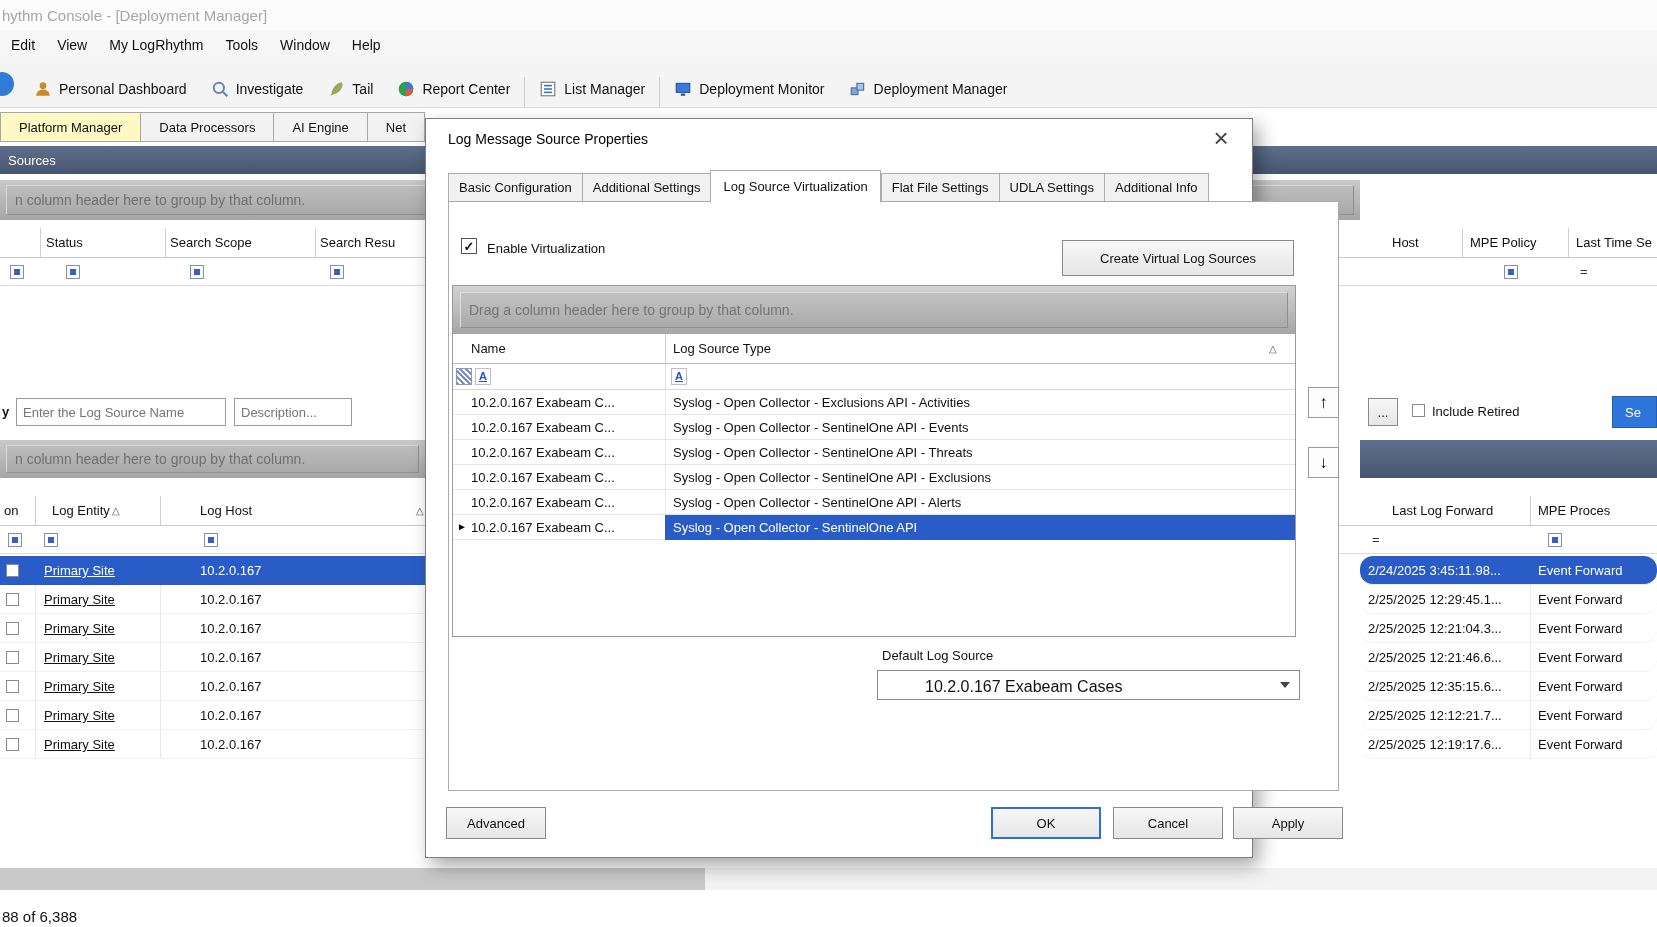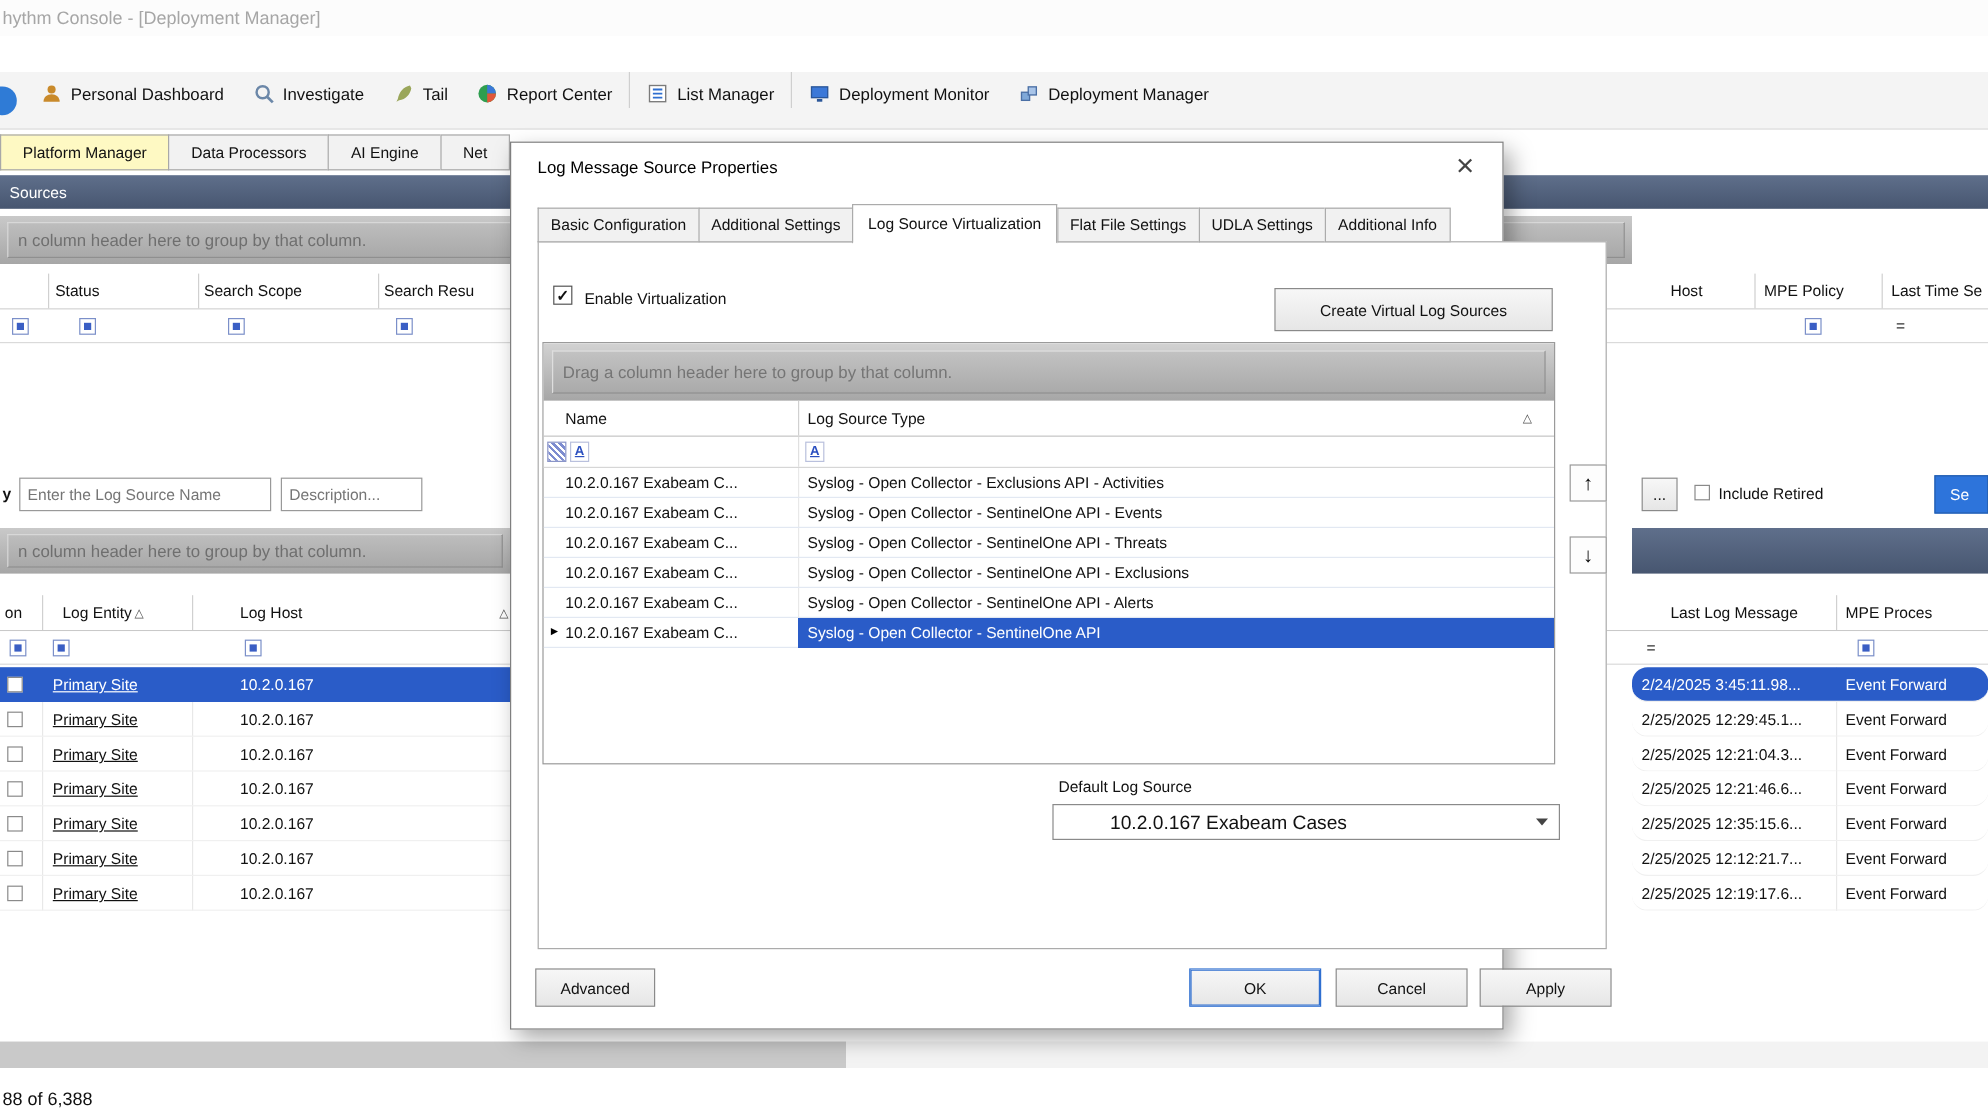--- a/index.html
+++ b/index.html
@@ -9,21 +9,21 @@
     overflow:hidden; font-family:"Liberation Sans", sans-serif; color:#111;
   }
 
   
   .titlebar { position:absolute; left:0; top:0; width:100%; height:30px; background:#fcfcfc;
               color:#a6a6a6; font-size:15px; padding:7px 0 0 2px; }
   .menubar { position:absolute; left:0; top:30px; width:100%; height:30px; background:#f6f6f6;
              display:flex; align-items:center; font-size:14px; }
   .menu-item { padding:0 11px; height:100%; display:flex; align-items:center; }
   .toolbar { position:absolute; left:0; top:60px; width:100%; height:48px; background:#f4f4f4;
-             border-bottom:1px solid #dcdcdc; display:flex; align-items:flex-start; font-size:14px; }
+             border-bottom:1px solid #dcdcdc; display:flex; align-items:flex-end; font-size:14px; }
   .tool-item { display:flex; align-items:center; gap:7px; padding:0 12px; height:36px; }
   .tool-sep { width:1px; height:30px; background:#cfcfcf; margin:0 2px; }
   .partial-circle { position:absolute; left:-10px; top:12px; width:24px; height:24px;
                     border-radius:50%; background:#2f7bd6; }
   .ticon { width:18px; height:18px; display:inline-block; }
 
   .doctabs { position:absolute; left:0; top:108px; height:38px; display:flex; }
   .doctab { height:30px; margin-top:4px; padding:0 18px; display:flex; align-items:center;
             font-size:13px; background:#f2f2f2; border:1px solid #a8a8a8; border-right:none; }
   .doctab:last-child { border-right:1px solid #a8a8a8; }
@@ -131,20 +131,28 @@
 </style>
 </head>
 <body>
 
 <div class="screen">
 
   <div class="titlebar">
     <span>hythm Console - [Deployment Manager]</span>
   </div>
 
+  <div class="menubar">
+    <span class="menu-item">Edit</span>
+    <span class="menu-item">View</span>
+    <span class="menu-item">My LogRhythm</span>
+    <span class="menu-item">Tools</span>
+    <span class="menu-item">Window</span>
+    <span class="menu-item">Help</span>
+  </div>
 
   <div class="toolbar">
     <span class="partial-circle"></span>
     <span style="width:22px"></span>
     <span class="tool-item">
       <svg class="ticon" viewBox="0 0 16 16">
           <circle cx="8" cy="5" r="3" fill="#c98a2b"></circle>
           <path d="M2 14c0-3.3 2.7-5.5 6-5.5s6 2.2 6 5.5z" fill="#c98a2b"></path>
         </svg>
       <span>Personal Dashboard</span>
@@ -249,21 +257,21 @@
   <div class="darkbar"></div>
 
   <div class="hrow" style="top:496px; height:30px;">
     <span class="hcell" style="left:4px">on</span>
     <i class="vl" style="left:35px"></i>
     <span class="hcell" style="left:52px">Log Entity</span>
     <span class="sortg" style="left:112px">△</span>
     <i class="vl" style="left:160px"></i>
     <span class="hcell" style="left:200px">Log Host</span>
     <span class="sortg" style="left:416px">△</span>
-    <span class="hcell" style="left:1392px">Last Log Message</span>
+    <span class="hcell" style="left:1392px">Last Log Forward</span>
     <i class="vl" style="left:1530px"></i>
     <span class="hcell" style="left:1538px">MPE Proces</span>
   </div>
 
   <div class="frow" style="top:526px; height:28px;">
     <span class="fcheck" style="left:8px"></span>
     <span class="fcheck" style="left:44px"></span>
     <span class="fcheck" style="left:204px"></span>
     <span class="eqsym" style="left:1372px">=</span>
     <span class="fcheck" style="left:1548px"></span>

